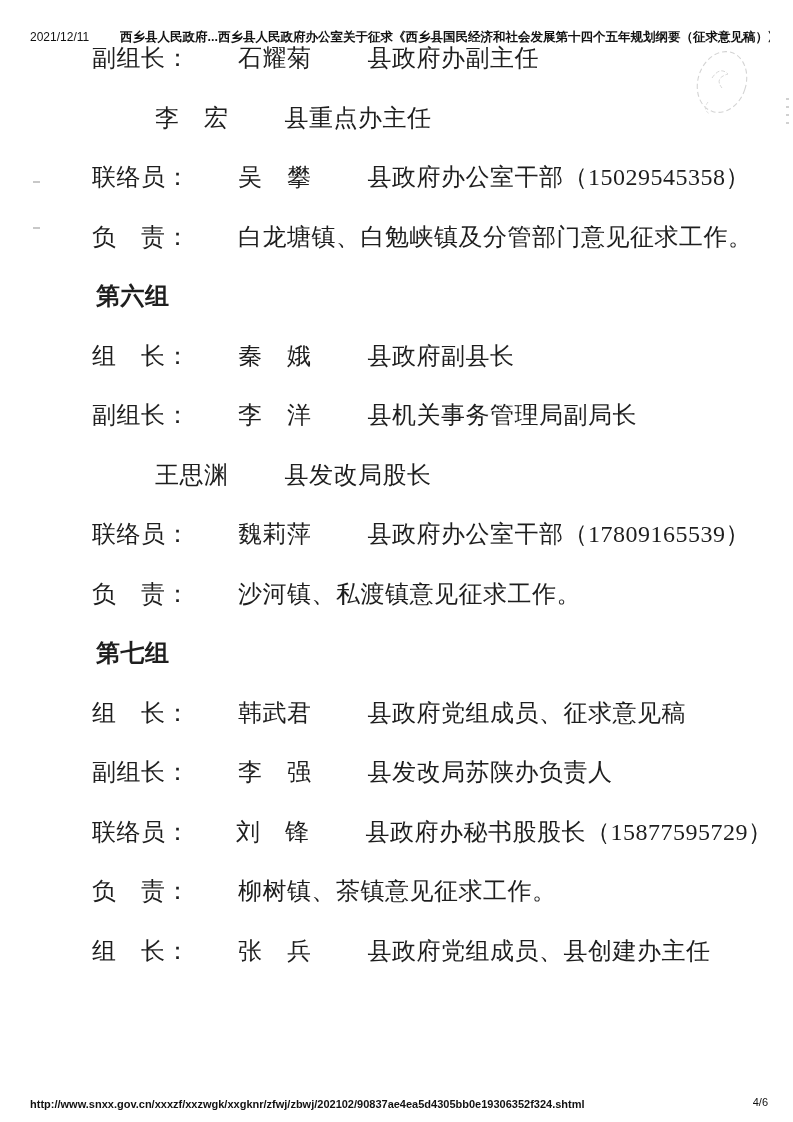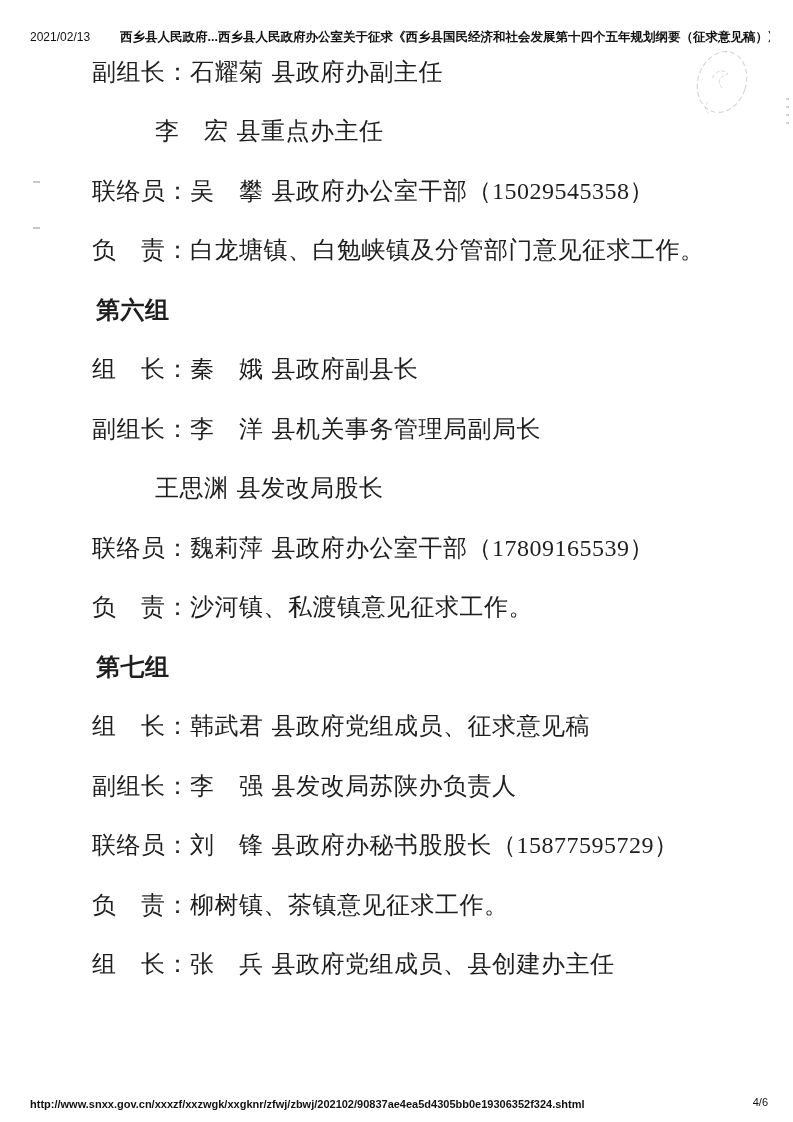--- a/index.html
+++ b/index.html
@@ -28,36 +28,36 @@
   .print-footer-page{
     position:absolute;right:25px;top:1096px;
     font-family:"Liberation Sans","DejaVu Sans",sans-serif;
     font-size:11px;color:#111;margin-left:40px;
   }
   
   .doc-body{
     position:absolute;left:92px;top:42px;right:25px;
     font-size:24px;letter-spacing:0.5px;color:#1e1e1e;
   }
-  .row{height:59.5px;display:flex;align-items:center;white-space:nowrap;}
+  .row{height:59.5px;display:flex;align-items:flex-start;white-space:nowrap;gap:48px;}
   .row.heading{font-weight:bold;padding-left:4px;font-family:"Liberation Serif","DejaVu Serif",serif;}
   .entry .label{display:inline-block;min-width:96px;}
   .entry .name{margin-right:8px;}
   .entry.cont{padding-left:63px;}
   
   .stamp{position:absolute;left:688px;top:42px;opacity:0.55;}
   .margin-dash{position:absolute;width:7px;height:2px;background:#9a9a9a;opacity:0.55;}
   .dash-1{left:33px;top:181px;}
   .dash-2{left:33px;top:227px;}
   .edge-dot{position:absolute;left:786px;width:3px;height:2px;background:#bdbdbd;opacity:0.7;}
 </style>
 </head>
 <body>
 
-<div class="print-header-date">2021/02/13</div>
+<div class="print-header-date">2021/12/11</div>
 <div class="print-header-title">西乡县人民政府...西乡县人民政府办公室关于征求《西乡县国民经济和社会发展第十四个五年规划纲要（征求意见稿）》和2021年《...</div>
 
 <div class="doc-body">
     <div class="row entry">
       <span class="label">副组长：</span>
       <span class="name">石耀菊</span>
       <span class="title">县政府办副主任</span>
     </div>
     <div class="row entry cont">
       <span class="name">李　宏</span>

